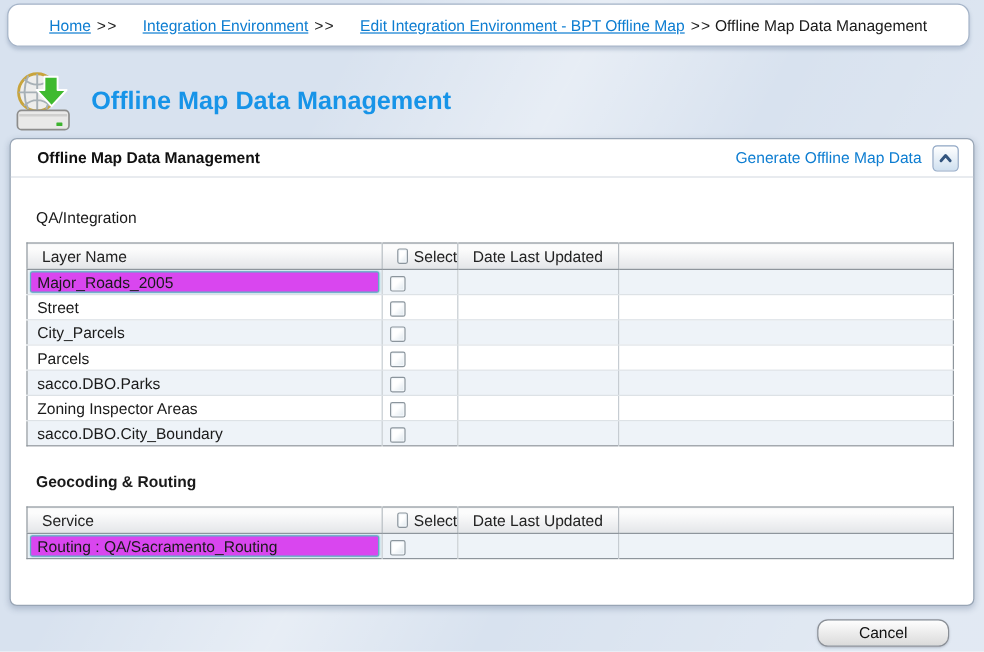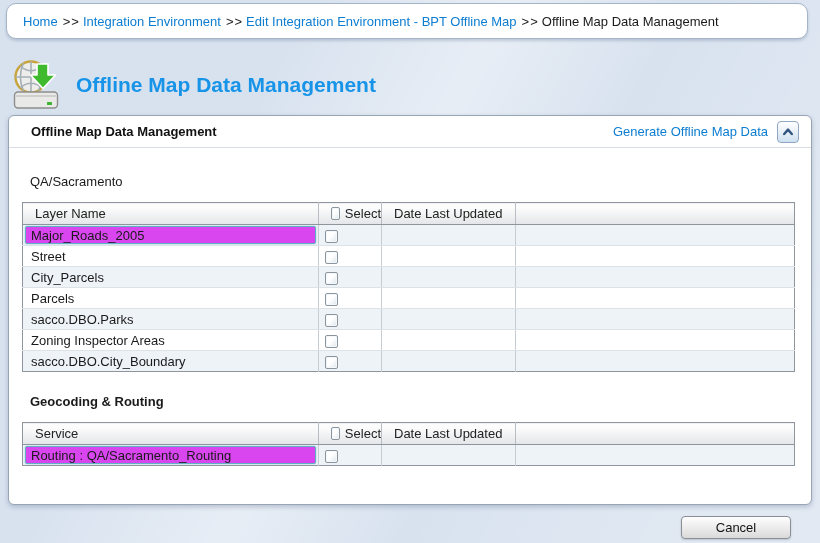--- a/index.html
+++ b/index.html
@@ -20,21 +20,21 @@
   .crumbbar {
     position:absolute; left:6px; top:3px; width:802px; height:36px;
     background:#fff; border:1px solid #a5b4c8; border-radius:10px;
     box-shadow:0 2px 3px rgba(90,110,145,.28);
     display:flex; align-items:center; padding:0 16px;
     font-size:13px; white-space:nowrap;
   }
   .crumb { display:inline-flex; align-items:center; }
   .crumb-sep { color:#222; margin:0 3px 0 5px; letter-spacing:1px; }
   .crumb:nth-of-type(1) .crumb-sep { display:none; }
-  .crumb.link .crumb-label { color:#0d7dd1; cursor:pointer; }
+  .crumb.link .crumb-label { color:#0d7dd1; text-decoration:underline; cursor:pointer;margin-left:18px; }
   .crumb.plain .crumb-label { color:#1a1a1a; text-decoration:none; }
 
   
   .title-row { position:absolute; left:10px; top:57px; height:56px; display:flex; align-items:center; }
   .title-icon { width:54px; height:54px; flex:0 0 auto; }
   .page-title { margin-left:12px; font-size:21px; font-weight:bold; color:#1794e8; }
 
   
   .panel {
     position:absolute; left:8px; top:115px; width:804px; height:390px;
@@ -88,21 +88,21 @@
   .cb {
     display:inline-block; width:13px; height:13px; vertical-align:middle;
     border:1px solid #8b959d; border-radius:2px;
     background:linear-gradient(135deg, #ffffff 45%, #dce6ed 100%);
     box-shadow:inset 0 0 0 1px #f4f8fb; cursor:pointer;
   }
 
   
   .cancel-btn {
     position:absolute; left:681px; top:516px; width:110px; height:23px;
-    border:1px solid #8a8f96; border-radius:4px;
+    border:1px solid #8a8f96; border-radius:9px;
     background:linear-gradient(#fefefe, #dadada);
     font-size:13px; color:#111; text-align:center; line-height:21px;
     box-shadow:0 1px 2px rgba(90,100,120,.3); cursor:pointer;
     font-family:"Liberation Sans", sans-serif;
   }
 </style>
 </head>
 <body>
 
 <div class="crumbbar">
@@ -144,21 +144,21 @@
   <div class="panel-header">
     <div class="panel-title">Offline Map Data Management</div>
     <span class="gen-link">Generate Offline Map Data</span>
     <div class="collapse-btn">
       <svg width="12" height="9" viewBox="0 0 12 9">
         <path d="M2.2 7 L6 2.6 L9.8 7" fill="none" stroke="#33557f" stroke-width="2.4" stroke-linecap="round" stroke-linejoin="round"></path>
       </svg>
     </div>
   </div>
 
-  <div class="section-label">QA/Sacramento</div>
+  <div class="section-label">QA/Integration</div>
   <table class="grid">
     <colgroup>
         <col class="col-name">
         <col class="col-sel">
         <col class="col-date">
         <col class="col-x">
       </colgroup>
     <thead>
       <tr>
         <th>Layer Name</th>

